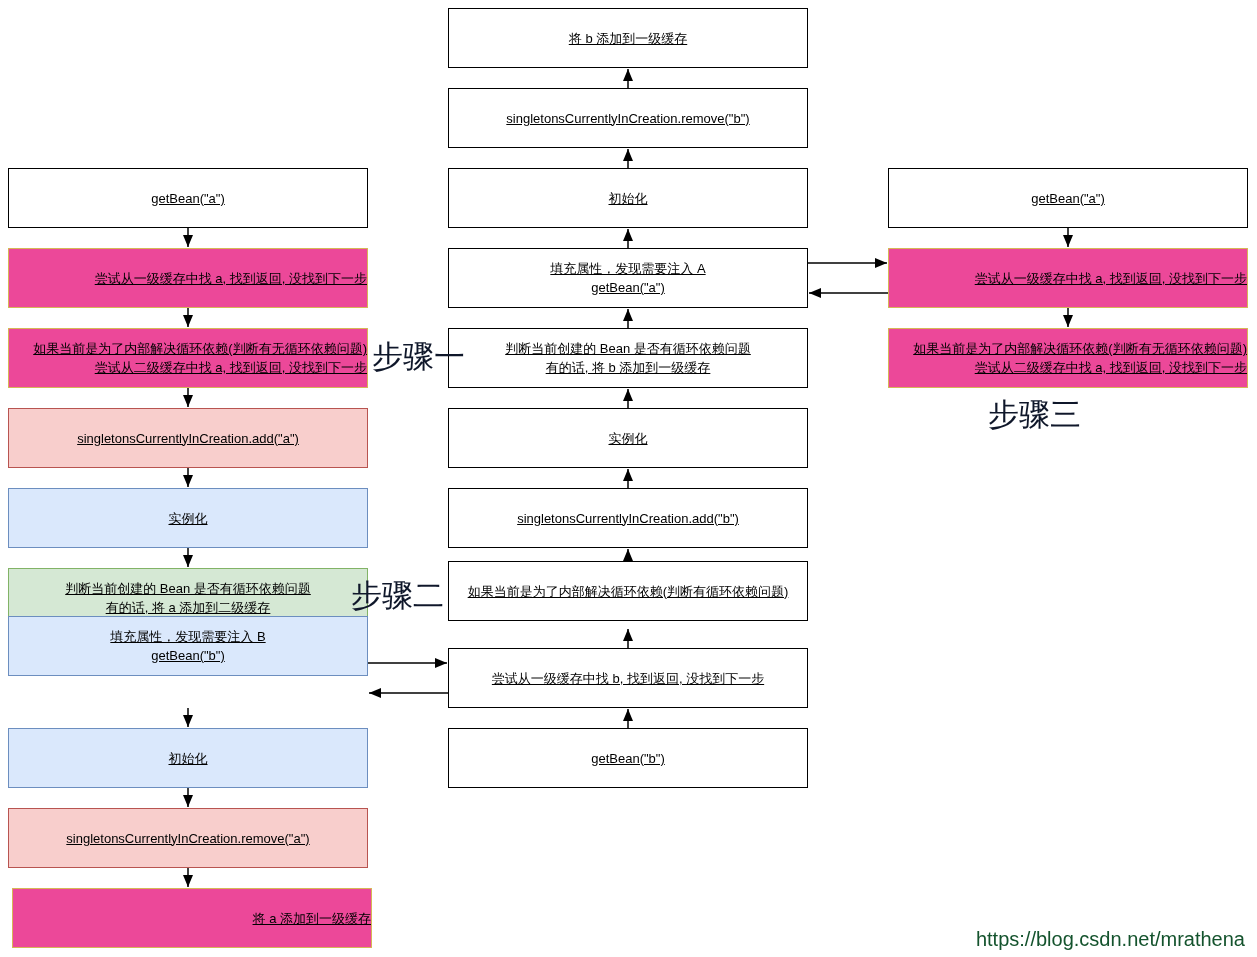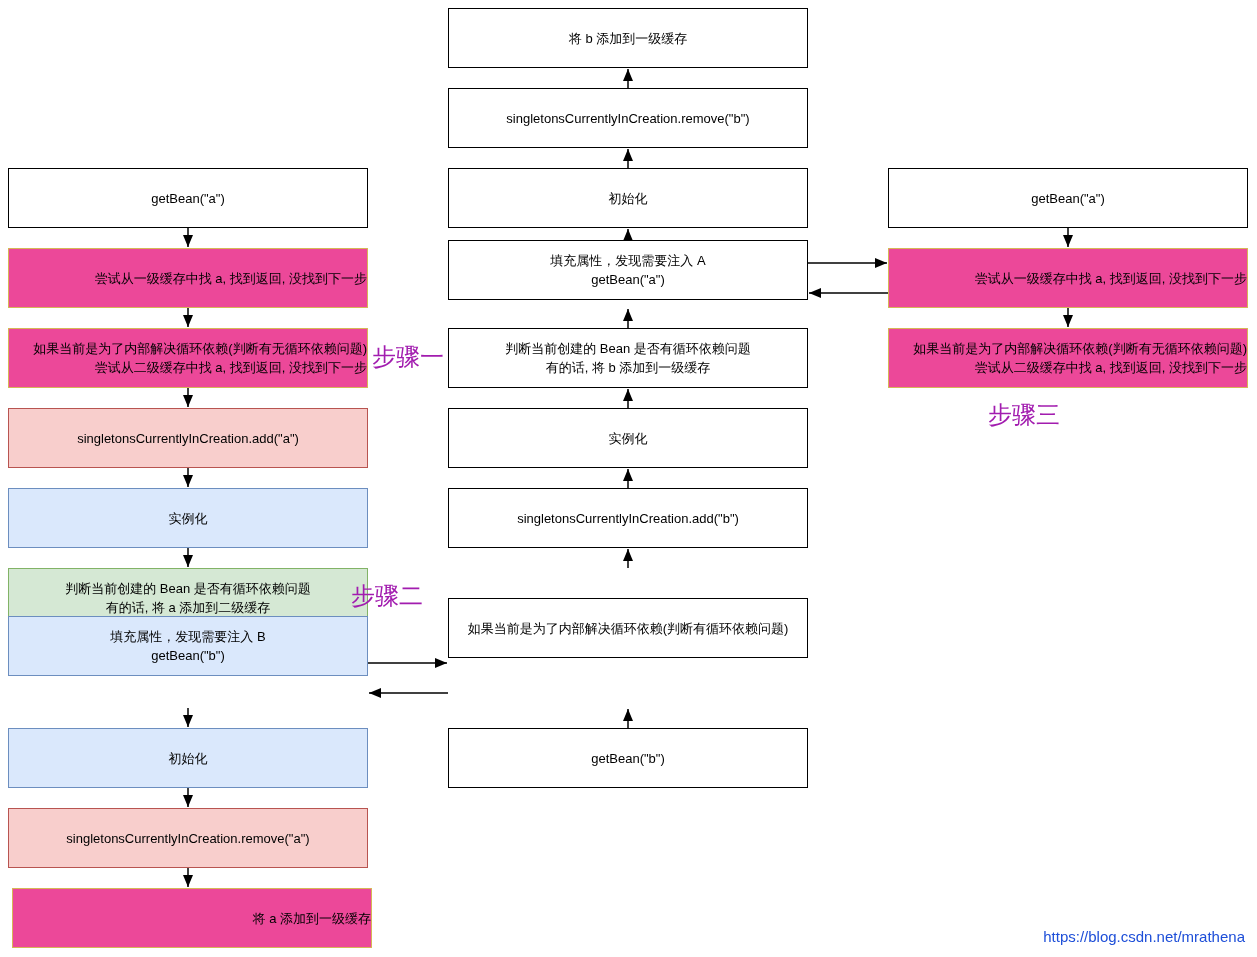--- a/index.html
+++ b/index.html
@@ -20,38 +20,39 @@
     background: #ffffff;
     display: flex;
     flex-direction: column;
     align-items: center;
     justify-content: center;
     text-align: center;
     font-size: 13px;
     line-height: 19px;
     color: #000000;
     white-space: nowrap;
+    text-decoration: underline;
   }
   .node.yellow { background: #ec4899; border-color: #D6B656; align-items: flex-end; }
   .node.red    { background: #F8CECC; border-color: #B85450; }
   .node.blue   { background: #DAE8FC; border-color: #6C8EBF; }
   .node.green  { background: #D5E8D4; border-color: #82B366; }
   .step-label {
     position: absolute;
-    color: #a21caf;
-    font-size: 24px;
+    color: #0f172a;
+    font-size: 31px;
     line-height: 24px;
     white-space: nowrap;
   }
   .watermark {
     position: absolute;
     right: 12px;
     top: 928px;
-    color: #1d4ed8;
-    font-size: 15px;
+    color: #14532d;
+    font-size: 20px;
     white-space: nowrap;
   }
   svg.arrows {
     position: absolute;
     left: 0; top: 0;
     width: 1257px; height: 957px;
     pointer-events: none;
   }
 </style>
 </head>
@@ -134,36 +135,39 @@
 
   <div class="node" style="left:448px;top:8px">
     <span>将 b 添加到一级缓存</span>
   </div>
   <div class="node" style="left:448px;top:88px">
     <span>singletonsCurrentlyInCreation.remove("b")</span>
   </div>
   <div class="node" style="left:448px;top:168px">
     <span>初始化</span>
   </div>
-  <div class="node" style="left:448px;top:240px">
+  <div class="node" style="left:448px;top:248px">
     <span>填充属性，发现需要注入 A</span>
     <span>getBean("a")</span>
   </div>
   <div class="node" style="left:448px;top:328px">
     <span>判断当前创建的 Bean 是否有循环依赖问题</span>
     <span>有的话, 将 b 添加到一级缓存</span>
   </div>
   <div class="node" style="left:448px;top:408px">
     <span>实例化</span>
   </div>
   <div class="node" style="left:448px;top:488px">
     <span>singletonsCurrentlyInCreation.add("b")</span>
   </div>
-  <div class="node" style="left:448px;top:598px">
+  <div class="node" style="left:448px;top:561px">
     <span>如果当前是为了内部解决循环依赖(判断有循环依赖问题)</span>
+  </div>
+  <div class="node" style="left:448px;top:648px">
+    <span>尝试从一级缓存中找 b, 找到返回, 没找到下一步</span>
   </div>
   <div class="node" style="left:448px;top:728px">
     <span>getBean("b")</span>
   </div>
 
   <div class="node" style="left:888px;top:168px">
     <span>getBean("a")</span>
   </div>
   <div class="node yellow" style="left:888px;top:248px">
     <span>尝试从一级缓存中找 a, 找到返回, 没找到下一步</span>

